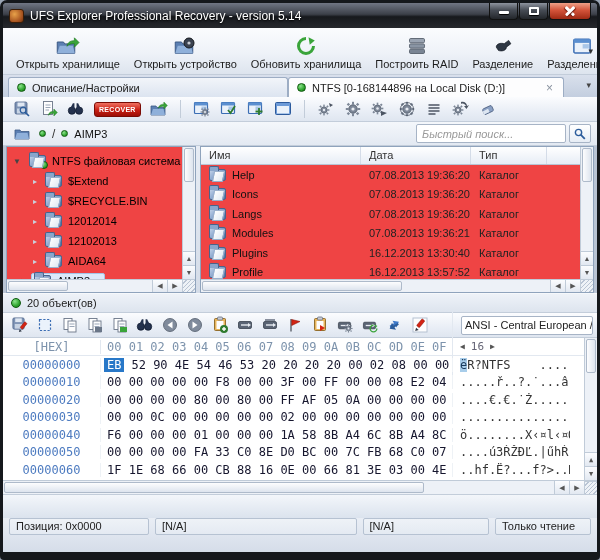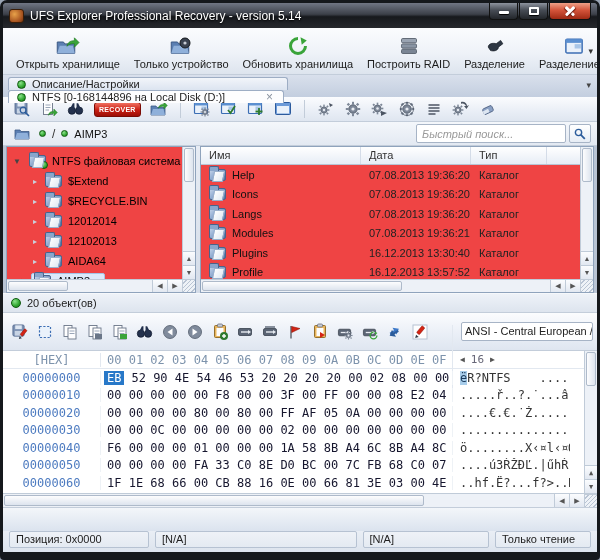--- a/index.html
+++ b/index.html
@@ -23,33 +23,33 @@
   .g-x2 { transform:translate(-50%,-50%) rotate(-45deg); }
   
   .main-toolbar { height:47px; background:linear-gradient(#fbfcfe,#eef2f8 55%,#dde4ee);
                   border-bottom:1px solid #c3cdda; display:flex; align-items:stretch; padding:2px 2px 1px 6px; position:relative;}
   .tb-btn { display:flex; flex-direction:column; align-items:center; justify-content:flex-end;
             padding:2px 7px 3px; border-radius:3px; }
   .tb-ic { width:26px; height:22px; margin-bottom:1px; }
   .tb-lbl { font-size:11px; color:#1c1c1c; white-space:nowrap; }
   .tb-overflow { position:absolute; right:4px; top:18px; font-size:9px; color:#333; }
   
-  .tabbar { height:22px; background:linear-gradient(#d9e0ec,#c3cedf); display:flex; align-items:flex-start; padding:2px 2px 0 5px; position:relative;flex-direction:column; }
+  .tabbar { height:22px; background:linear-gradient(#d9e0ec,#c3cedf); display:flex; align-items:flex-start; padding:2px 2px 0 5px; position:relative; }
   .tab { height:20px; display:flex; align-items:center; padding:0 8px; font-size:11px; color:#222;
          border:1px solid #9dadc4; border-bottom:none; border-radius:3px 3px 0 0; }
   .tab.inactive { width:280px; background:linear-gradient(#f2f5fa,#dce4f0); }
   .tab.active { width:276px; background:#fdfdfe; position:relative; }
   .dot { width:9px; height:9px; border-radius:50%; background:radial-gradient(circle at 35% 30%, #8ce28c, #2ea52e 60%, #187018); border:1px solid #0f5a0f; margin-right:6px; flex:0 0 auto; }
   .tab-close { margin-left:auto; color:#8a93a0; font-size:12px; line-height:10px; padding:0 2px; }
   .tabs-menu { position:absolute; right:6px; top:5px; font-size:9px; color:#444; }
   
   .toolbar2, .hex-toolbar { background:linear-gradient(#fbfcfe,#e9eef6 60%,#dfe6f0); border-bottom:1px solid #c3cdda;
                             display:flex; align-items:center; }
   .toolbar2 { height:25px; padding:0 4px 0 10px; gap:9px; }
-  .hex-toolbar { height:38px; padding:0 4px 0 8px; gap:7px;text-align:right; }
+  .hex-toolbar { height:25px; padding:0 4px 0 8px; gap:7px;text-align:right; }
   .sep { width:1px; height:18px; background:#c2ccd9; margin:0 3px; }
   .mi { width:18px; height:18px; flex:0 0 auto; }
   .recover { background:linear-gradient(#f07060,#c81e12 55%,#9c0f06); color:#fff; font-size:7px; font-weight:bold;
              padding:3px 4px; border-radius:3px; border:1px solid #7a0b04; letter-spacing:.3px; }
   .enc { margin-left:auto; width:132px; height:19px; background:#fff; border:1px solid #a7b4c6; border-radius:2px;
          font-size:11px; color:#222; padding:2px 3px; white-space:nowrap; overflow:hidden; }
   
   .addressbar { height:24px; background:linear-gradient(#f4f7fb,#e3e9f2); border-bottom:1px solid #c3cdda;
                 display:flex; align-items:center; padding:0 6px 0 10px; }
   .bc-sep { font-size:12px; color:#333; margin:0 6px; }
@@ -274,21 +274,21 @@
           <use href="#s-arrow-green" x="10" y="0" width="15" height="15"></use>
         </svg>
       <span class="tb-lbl">Открыть хранилище</span>
     </div>
     <div class="tb-btn">
       <svg class="tb-ic" viewBox="0 0 26 22">
           <use href="#s-folder" x="2" y="2" width="20" height="20"></use>
           <circle cx="17" cy="8" r="5" fill="#3a4250" stroke="#15181c"></circle>
           <circle cx="17" cy="8" r="1.6" fill="#c8ccd4"></circle>
         </svg>
-      <span class="tb-lbl">Только устройство</span>
+      <span class="tb-lbl">Открыть устройство</span>
     </div>
     <div class="tb-btn">
       <svg class="tb-ic" viewBox="0 0 26 22">
           <use href="#s-refresh" x="3" y="1" width="20" height="20"></use>
         </svg>
       <span class="tb-lbl">Обновить хранилища</span>
     </div>
     <div class="tb-btn">
       <svg class="tb-ic" viewBox="0 0 26 22">
           <use href="#s-raid" x="3" y="1" width="20" height="20"></use>

